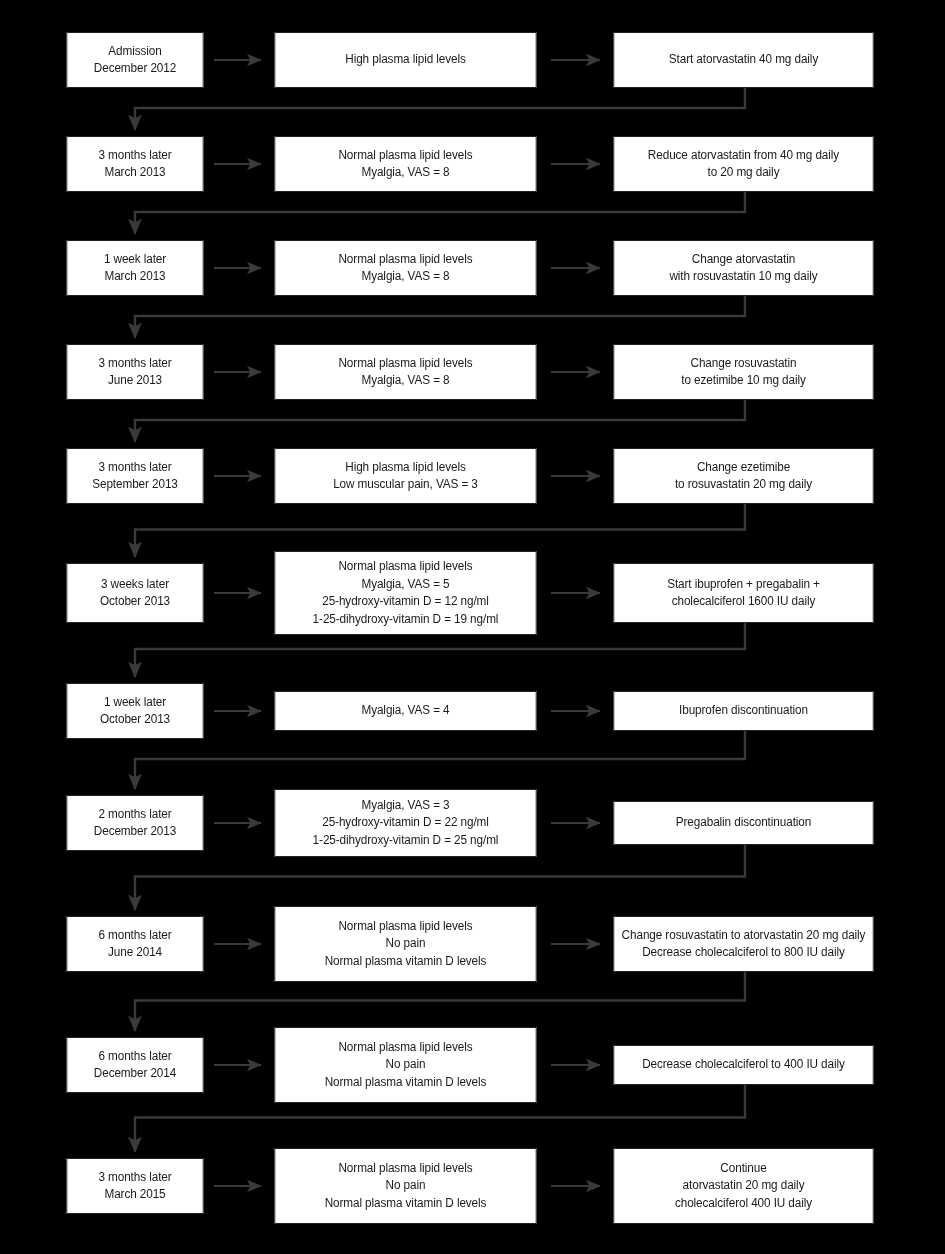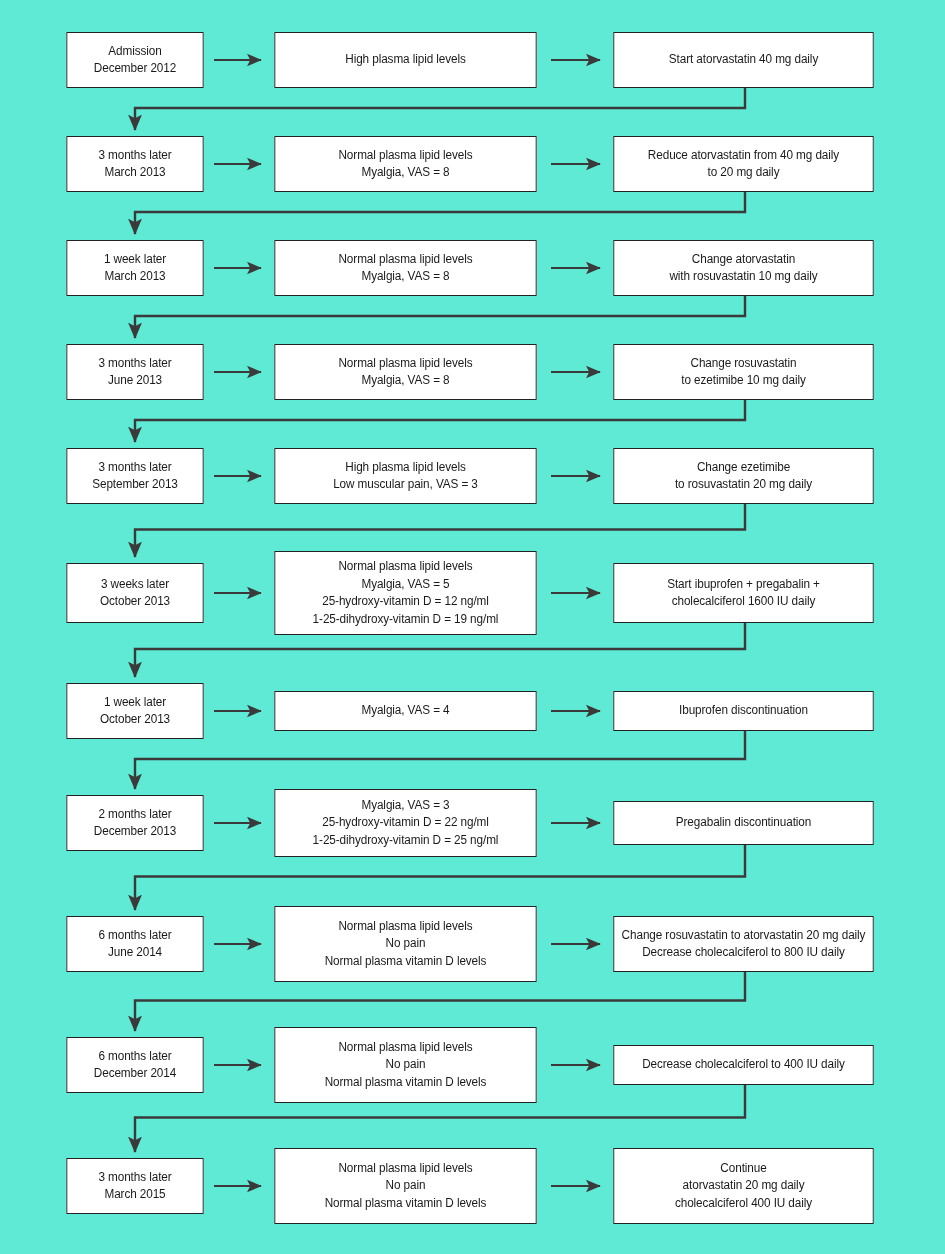--- a/index.html
+++ b/index.html
@@ -4,21 +4,21 @@
 <style>
   html, body {
     margin: 0;
     padding: 0;
     background: #ffffff;
   }
   #chart {
     position: relative;
     width: 945px;
     height: 1254px;
-    background: #5eead4;
+    background: #000000;
     font-family: "Liberation Sans", "DejaVu Sans", sans-serif;
     overflow: hidden;
   }
   #connectors {
     position: absolute;
     left: 0;
     top: 0;
     width: 945px;
     height: 1254px;
     pointer-events: none;

